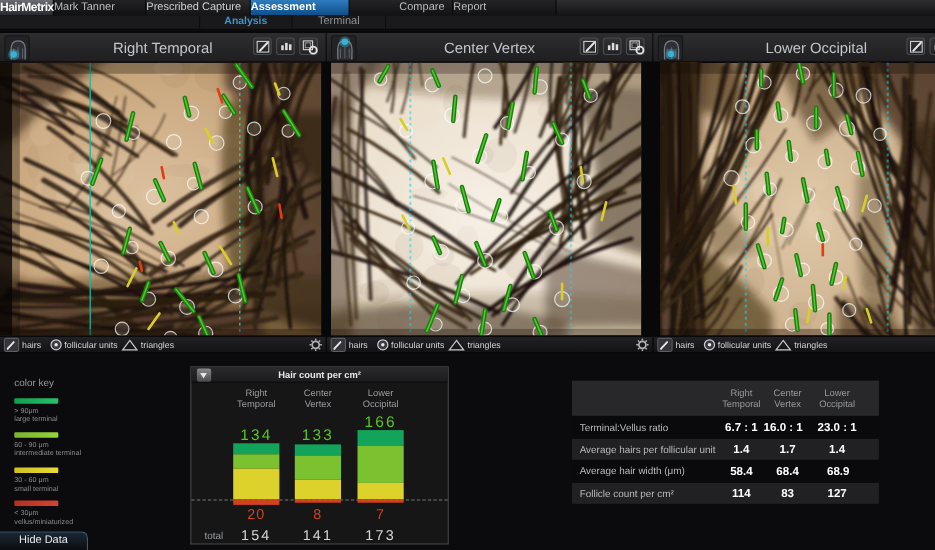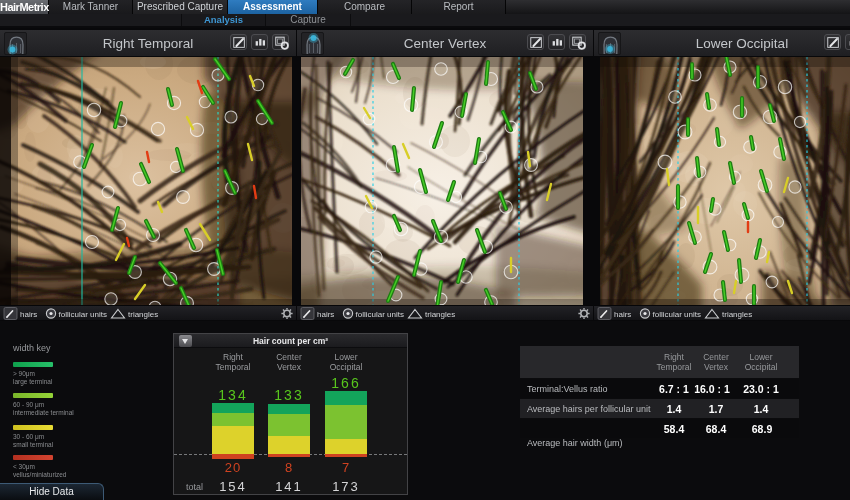--- a/index.html
+++ b/index.html
@@ -1,24 +1,24 @@
 <!DOCTYPE html>
 <html><head><meta charset="utf-8"><style>
 html,body{margin:0;padding:0;background:#000;}
 *{box-sizing:border-box;font-family:"Liberation Sans",sans-serif;}
 #page{position:relative;width:850px;height:500px;background:#08080a;overflow:hidden;}
 .abs{position:absolute;}
 
 #nav1{left:0;top:0;width:850px;height:14px;background:linear-gradient(#2e2e31,#141416);}
-.tab1{position:absolute;top:0;height:26px;font-size:10px;line-height:14px;text-align:center;color:#b9bcc0;border-right:1px solid #050506;}
+.tab1{position:absolute;top:0;height:14px;font-size:10px;line-height:14px;color:#b9bcc0;border-right:1px solid #050506;}
 #logo{left:0;width:49px;background:linear-gradient(#6a6d72,#26282c);color:#fff;font-weight:bold;font-size:11px;letter-spacing:-0.5px;}
 #t-mark{left:49px;width:84px;background:linear-gradient(#222225,#111113);}
 #t-pc{left:133px;width:95px;background:linear-gradient(#2c2c2f,#141416);color:#cdd0d4;}
 #t-as{left:228px;width:90px;background:linear-gradient(#2f7cc0,#0d4d87);color:#fff;font-weight:bold;}
-#t-co{left:318px;width:94px;background:linear-gradient(#242427,#121214);}
+#t-co{left:318px;width:94px;background:linear-gradient(#242427,#121214);padding-left:45px;}
 #t-re{left:412px;width:94px;background:linear-gradient(#242427,#121214);}
 
 #nav2{left:0;top:14px;width:850px;height:14px;background:#1a1a1d;border-bottom:2px solid #0a0a0c;}
 .tab2{position:absolute;top:0;height:12px;font-size:10px;line-height:12px;text-align:center;}
 #t-an{left:181px;width:85px;color:#3e96d2;font-weight:bold;font-size:9.5px;border-left:1px solid #0c0c0e;border-right:1px solid #0c0c0e;background:#19191c;}
 #t-gl{left:266px;width:85px;color:#8f9296;border-right:1px solid #0c0c0e;}
 
 .phead{top:30px;height:27px;background:linear-gradient(#2d2d30,#1f1f22);border-bottom:1px solid #08080a;}
 #ph1{left:0;width:296px;}
 #ph2{left:297px;width:296px;}
@@ -52,37 +52,37 @@
 .tnum{position:absolute;top:145px;width:70px;text-align:center;font-size:13px;letter-spacing:2px;color:#d6d6d8;}
 #totlab{position:absolute;left:12px;top:148px;font-size:9px;color:#97999c;}
 #dashline{position:absolute;left:0;top:120px;width:233px;border-top:1px dashed #77787a;}
 
 #rtable{left:520px;top:25px;width:279px;height:131px;}
 .trow{position:absolute;left:0;width:279px;}
 .tlab{position:absolute;left:7px;font-size:9px;color:#b9bbbe;}
 .tval{position:absolute;text-align:center;width:60px;font-size:10.5px;font-weight:bold;color:#fff;}
 .thc{position:absolute;text-align:center;width:60px;font-size:8.5px;color:#97999c;line-height:10px;}
 
-#hide{left:0px;top:162px;width:104px;height:17px;background:linear-gradient(#1c2733,#0a0d11);border:1px solid #3d5a75;border-radius:0 6px 0 0;border-left:none;border-bottom:none;color:#e8eaec;font-size:10px;text-align:center;line-height:16px;}
+#hide{left:0px;top:162px;width:80px;height:17px;background:linear-gradient(#1c2733,#0a0d11);border:1px solid #3d5a75;border-radius:0 6px 0 0;border-left:none;border-bottom:none;color:#e8eaec;font-size:10px;text-align:center;line-height:16px;}
 </style></head>
 <body>
 <div id="page">
 
   <div id="nav1" class="abs">
     <div class="tab1" id="logo">HairMetrix</div>
     <div class="tab1" id="t-mark">Mark Tanner</div>
     <div class="tab1" id="t-pc">Prescribed Capture</div>
     <div class="tab1" id="t-as">Assessment</div>
     <div class="tab1" id="t-co">Compare</div>
     <div class="tab1" id="t-re">Report</div>
   </div>
 
   <div id="nav2" class="abs">
     <div class="tab2" id="t-an">Analysis</div>
-    <div class="tab2" id="t-gl">Capture</div>
+    <div class="tab2" id="t-gl">Terminal</div>
   </div>
 
   <div class="abs phead" id="ph1">
     <div class="headico" id="hico1">
         <svg width="23" height="23" viewBox="0 0 23 23" style="position:absolute;left:0;top:0">
           <path d="M5.2,21 L5,12 Q5,4.2 11.5,4.2 Q18,4.2 18,12 L17.8,21" fill="#2e3036" stroke="#747a82" stroke-width="1.2"></path>
           <path d="M7.5,20 L7.4,11 M11.5,20 L11.5,10 M15.5,20 L15.6,11" stroke="#5a5e66" stroke-width="1"></path>
           <circle cx="7.5" cy="16.5" r="2.9" fill="#38b4d8" opacity="0.9"></circle>
           <circle cx="7.5" cy="16.5" r="5" fill="#3ec2e8" opacity="0.35"></circle>
         </svg>
@@ -909,21 +909,21 @@
         <text x="20" y="10.5" font-family="Liberation Sans,sans-serif" font-size="8" fill="#d2d4d7">hairs</text>
         <circle cx="51" cy="7.5" r="4.6" fill="#3a3a40" stroke="#c9cbce" stroke-width="1.1"></circle>
         <circle cx="51" cy="7.5" r="1.6" fill="#e8e8ea"></circle>
         <text x="58.5" y="10.5" font-family="Liberation Sans,sans-serif" font-size="8" fill="#d2d4d7">follicular units</text>
         <path d="M118,3.5 L124.5,12 L111.5,12 Z" fill="none" stroke="#c9cbce" stroke-width="1.1"></path>
         <text x="128" y="10.5" font-family="Liberation Sans,sans-serif" font-size="8" fill="#d2d4d7">triangles</text>
       </svg>
     </div>
 
   <div class="abs" id="data">
-    <div class="abs" id="ckey">width key</div>
+    <div class="abs" id="ckey">color key</div>
     <div class="kbar" style="top:41px;background:linear-gradient(90deg,#0fa04c,#27c06a);"></div>
     <div class="klab" style="top:49px;">&gt; 90μm
 large terminal</div>
     <div class="kbar" style="top:72px;background:linear-gradient(90deg,#7ab52a,#95d438);"></div>
     <div class="klab" style="top:80px;">60 - 90 μm
 intermediate terminal</div>
     <div class="kbar" style="top:104px;background:linear-gradient(90deg,#cfc11f,#e8dc35);"></div>
     <div class="klab" style="top:112px;">30 - 60 μm
 small terminal</div>
     <div class="kbar" style="top:134px;background:linear-gradient(90deg,#b33020,#d44430);"></div>
@@ -976,21 +976,27 @@
         <div class="tval" style="left:162px;top:4px;">16.0 : 1</div>
         <div class="tval" style="left:211px;top:4px;text-align:center;">23.0 : 1</div>
       </div>
       <div class="trow" style="top:53px;height:19px;background:#212124;">
         <div class="tlab" style="top:5px;">Average hairs per follicular unit</div>
         <div class="tval" style="left:124px;top:4px;">1.4</div>
         <div class="tval" style="left:166px;top:4px;">1.7</div>
         <div class="tval" style="left:211px;top:4px;">1.4</div>
       </div>
       <div class="trow" style="top:73px;height:19px;background:#0a0a0c;">
-        <div class="tlab" style="top:19px;">Average hair width (μm)</div>
+        <div class="tlab" style="top:4px;">Average hair width (μm)</div>
         <div class="tval" style="left:124px;top:4px;text-align:center;">58.4</div>
         <div class="tval" style="left:166px;top:4px;">68.4</div>
         <div class="tval" style="left:212px;top:4px;">68.9</div>
+      </div>
+      <div class="trow" style="top:93px;height:19px;background:#212124;">
+        <div class="tlab" style="top:5px;">Follicle count per cm²</div>
+        <div class="tval" style="left:124px;top:4px;">114</div>
+        <div class="tval" style="left:166px;top:4px;">83</div>
+        <div class="tval" style="left:211px;top:4px;">127</div>
       </div>
     </div>
     <div class="abs" id="hide">Hide Data</div>
   </div>
 </div>
 
 </body></html>

